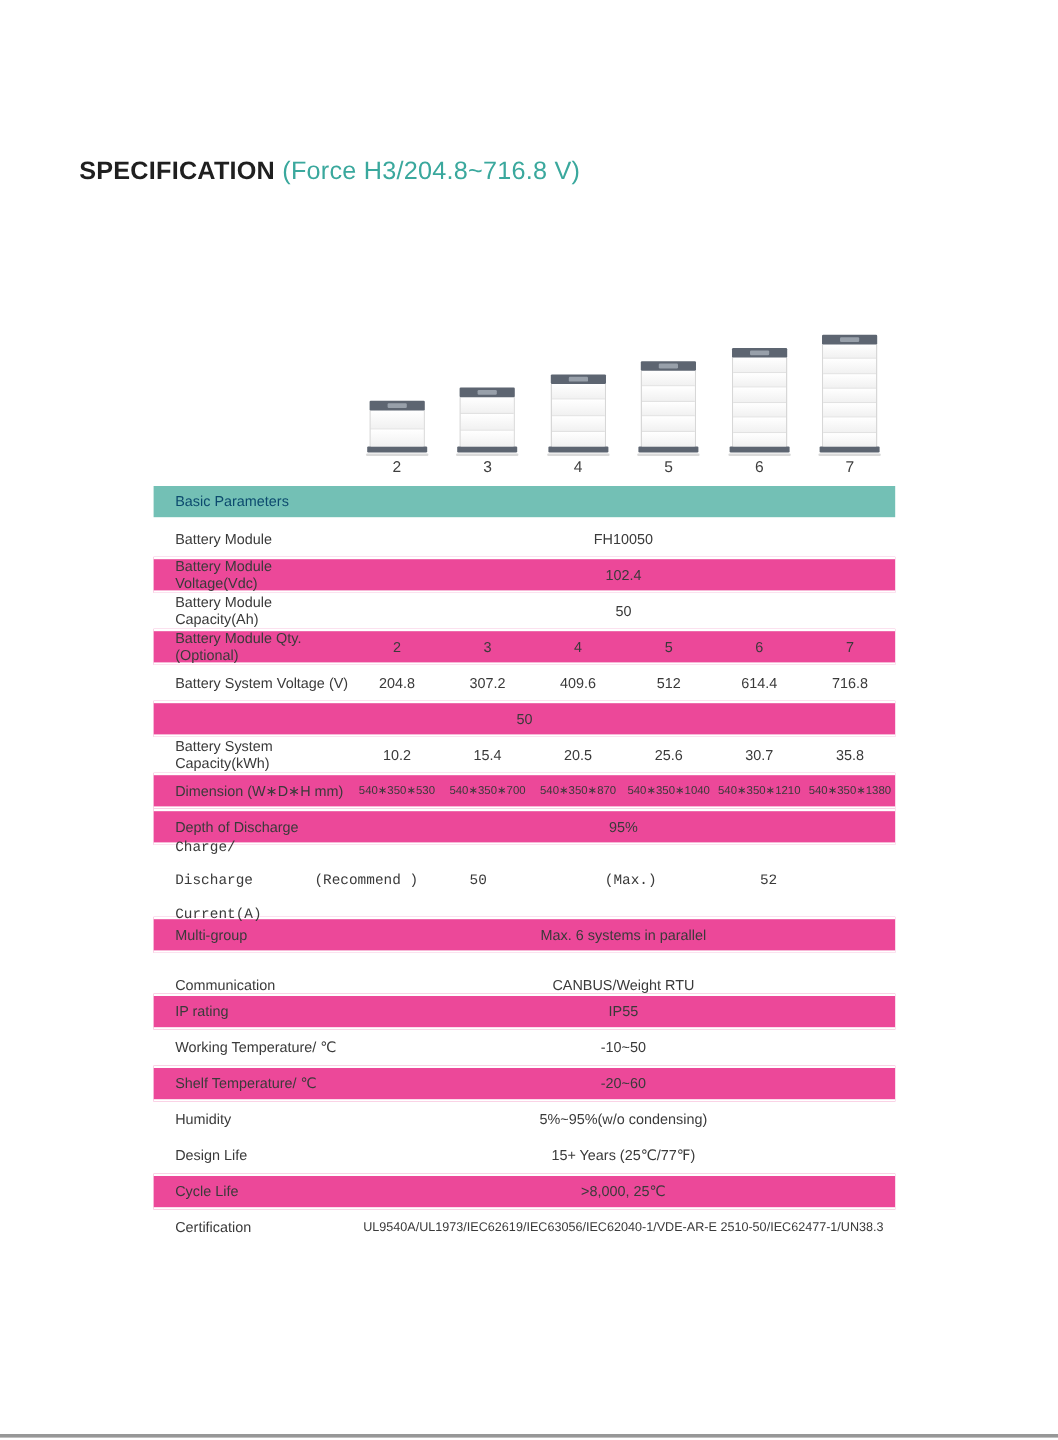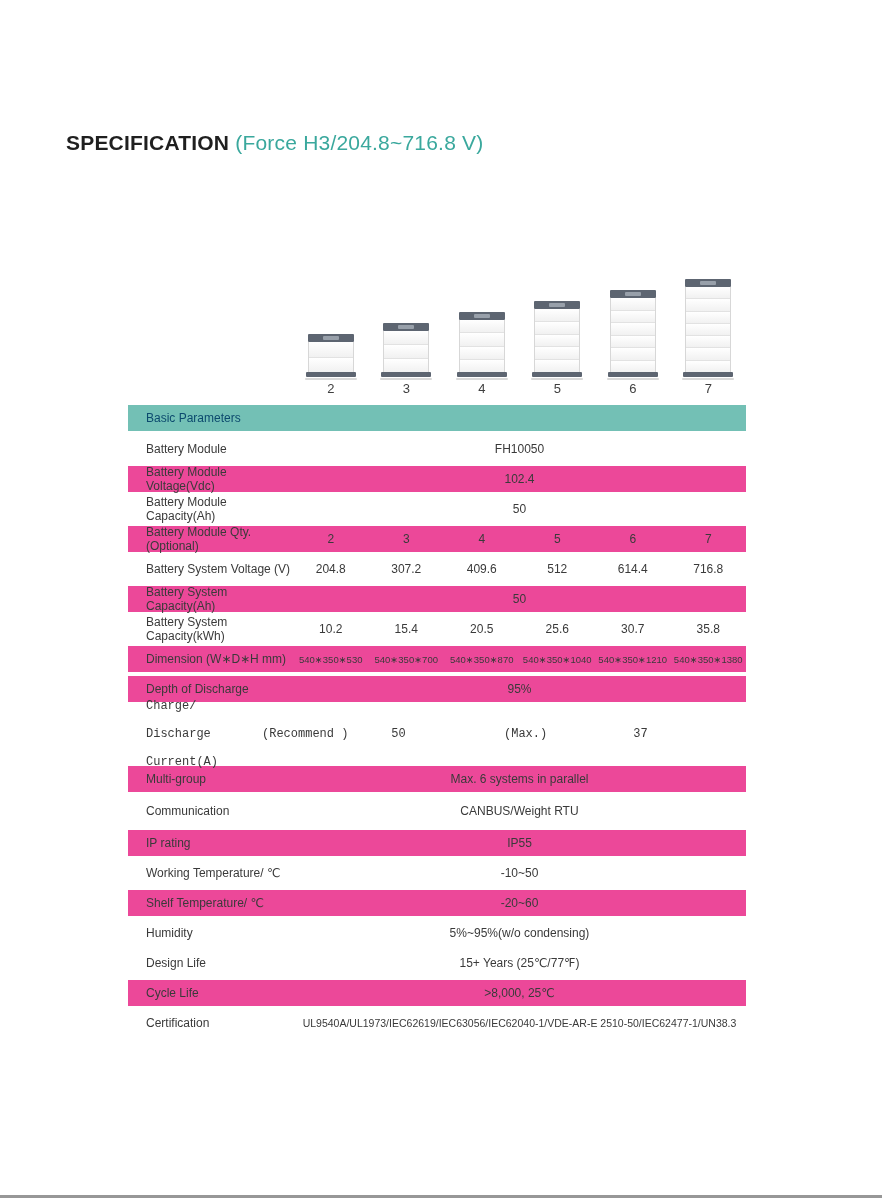--- a/index.html
+++ b/index.html
@@ -25,21 +25,21 @@
   .tower-shadow{height:2px;background:#d9d9d9;margin:1px -3px 0;border-radius:2px;}
   .qty-labels{position:absolute;left:293px;top:381px;width:453px;display:flex;}
   .qty-labels span{flex:1;text-align:center;font-size:13px;color:#3f3f3f;}
   
   .spec-table{position:absolute;left:128px;top:405px;width:618px;}
   .spec-head{height:26px;background:#73c0b5;color:#0c4a6e;font-size:12px;
          display:flex;align-items:center;padding-left:18px;box-sizing:border-box;}
   .spec-rows{margin-top:3px;}
   .row{display:flex;align-items:center;height:30px;font-size:12px;box-sizing:border-box;}
   .row.shaded{background:#ec4899;border-top:2px solid #fff;border-bottom:2px solid #fff;}
-  .row.tall{height:34px;}
+  .row.tall{height:34px;align-items:flex-end;}
   .lbl{width:165px;padding-left:18px;box-sizing:border-box;flex:none;}
   .val{flex:1;text-align:center;}
   .cols{flex:1;display:flex;}
   .col{flex:1;text-align:center;}
   .row.small-vals .col,.row.small-vals .val{font-size:9.5px;}
   .row.cert .val{font-size:10.5px;white-space:nowrap;}
   
   .row.double{height:60px;align-items:center;font-family:Liberation Mono, monospace;}
   .row.double .lbl{width:134px;display:flex;flex-direction:column;justify-content:center;line-height:28px;}
   .subs{flex:1;display:flex;}
@@ -186,21 +186,20 @@
           <div class="cols">
             <div class="col">204.8</div>
             <div class="col">307.2</div>
             <div class="col">409.6</div>
             <div class="col">512</div>
             <div class="col">614.4</div>
             <div class="col">716.8</div>
           </div>
         </div>
         <div class="row shaded">
-          <div class="lbl">Battery System Capacity(Ah)</div>
           <div class="val">50</div>
         </div>
         <div class="row">
           <div class="lbl">Battery System Capacity(kWh)</div>
           <div class="cols">
             <div class="col">10.2</div>
             <div class="col">15.4</div>
             <div class="col">20.5</div>
             <div class="col">25.6</div>
             <div class="col">30.7</div>
@@ -227,21 +226,21 @@
             <div>Charge/ Discharge</div>
             <div>Current(A)</div>
           </div>
           <div class="subs">
             <div class="sub">
               <span class="sublbl">(Recommend )</span>
               <span class="subval">50</span>
             </div>
             <div class="sub">
               <span class="sublbl">(Max.)</span>
-              <span class="subval">37</span>
+              <span class="subval">52</span>
             </div>
           </div>
         </div>
         <div class="row shaded">
           <div class="lbl">Multi-group</div>
           <div class="val">Max. 6 systems in parallel</div>
         </div>
         <div class="row tall">
           <div class="lbl">Communication</div>
           <div class="val">CANBUS/Weight RTU</div>

